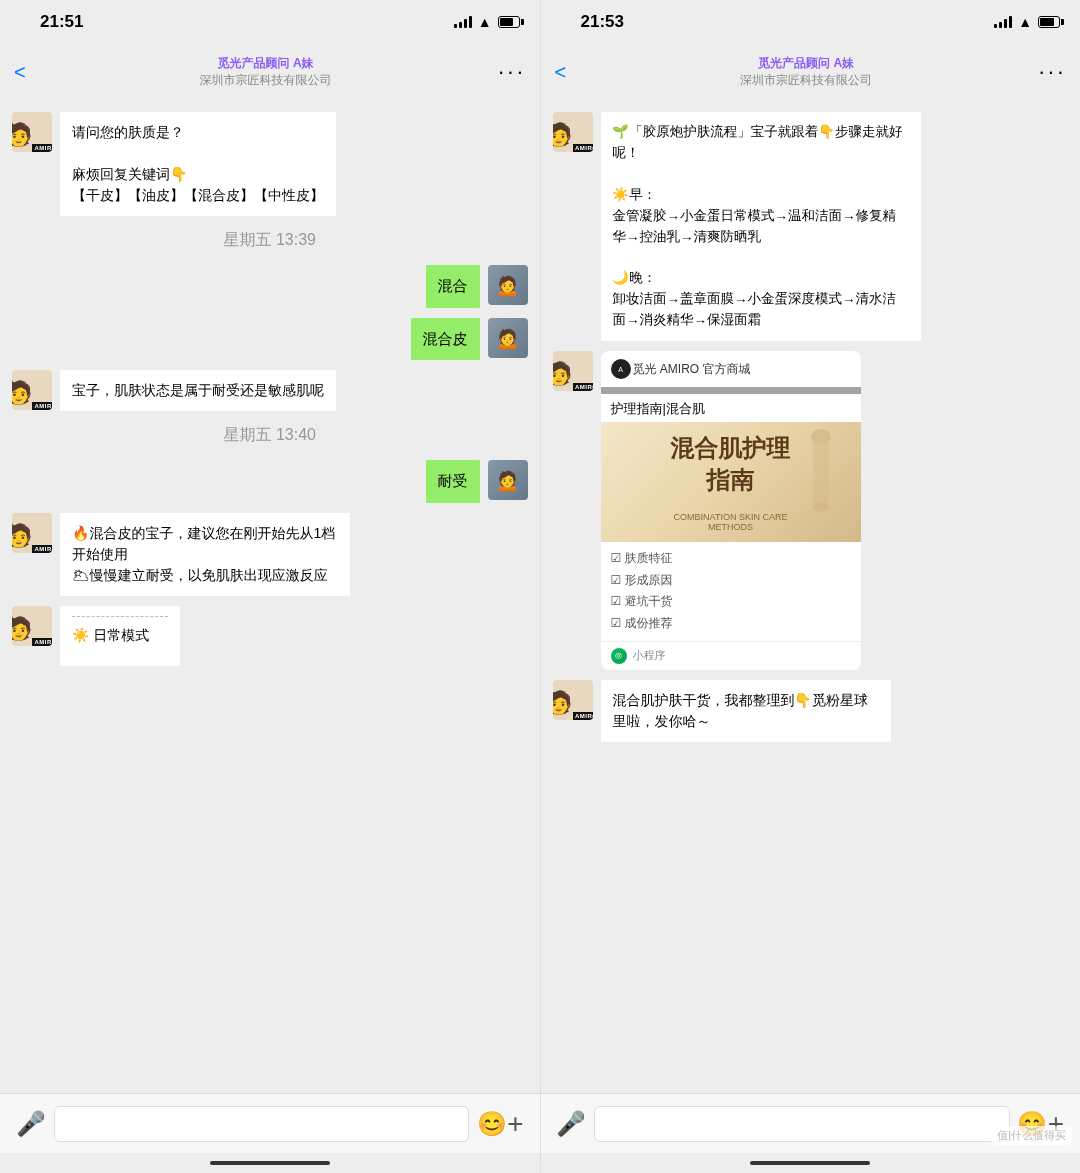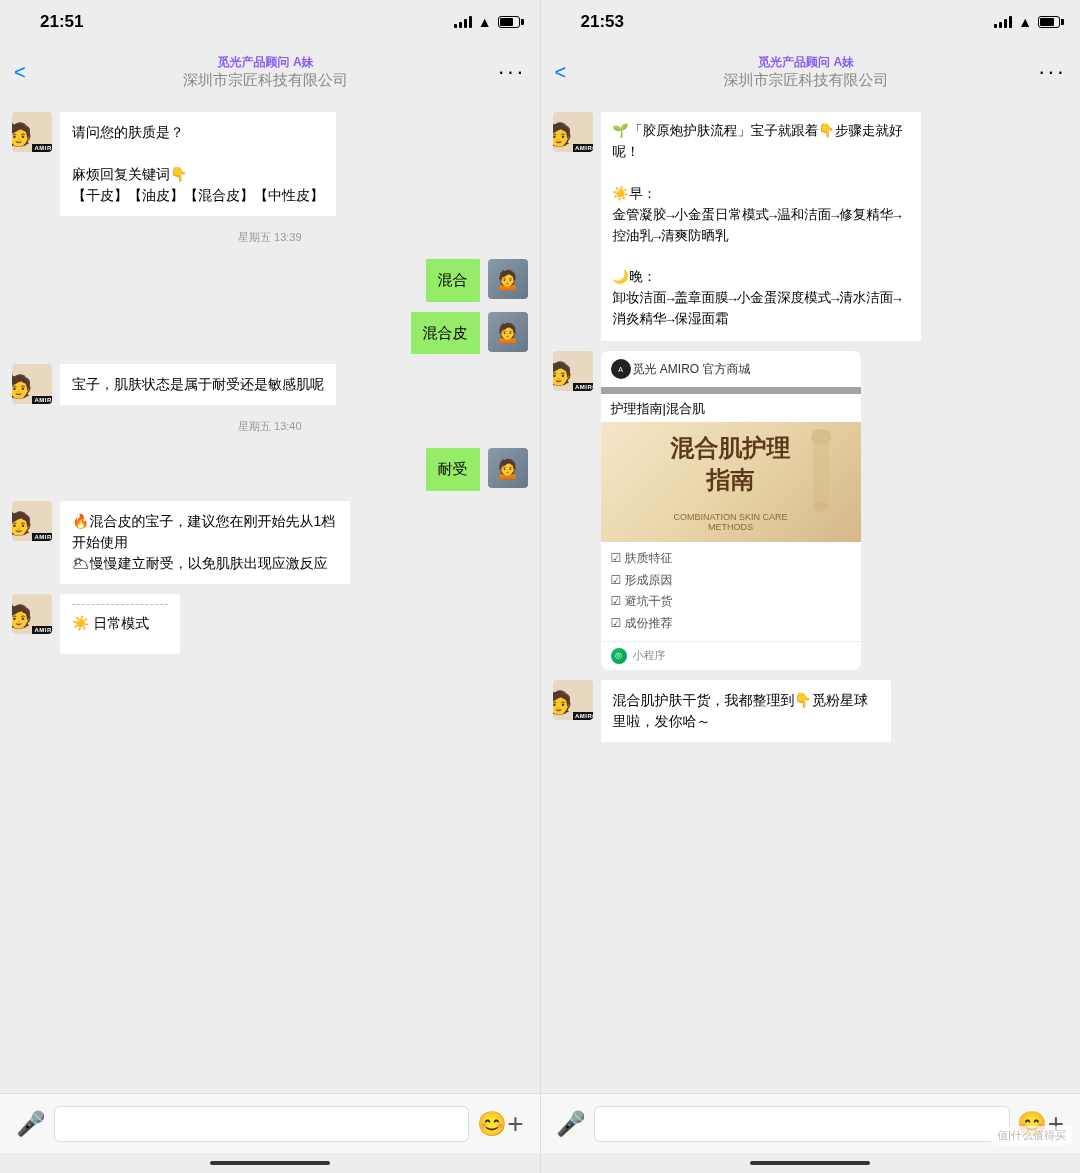--- a/index.html
+++ b/index.html
@@ -105,21 +105,21 @@
     .header-title-area {
       flex: 1;
       text-align: center;
     }
     .header-title {
       font-size: 12px;
       font-weight: 600;
       color: #8b5cf6;
     }
     .header-subtitle {
-      font-size: 15px;
+      font-size: 12px;
       color: #888;
     }
     .header-more {
       font-size: 22px;
       color: #000;
       cursor: pointer;
       letter-spacing: 2px;
     }
 
     
@@ -149,21 +149,21 @@
       font-size: 15px;
       line-height: 1.5;
       color: #000;
       position: relative;
     }
     .bubble.sent-bubble {
       background: #95ec69;
     }
     .time-divider {
       text-align: center;
-      font-size: 11px;
+      font-size: 16px;
       color: #999;
       padding: 4px 0;
     }
 
     
     .bottom-bar {
       height: 60px;
       background: #f7f7f7;
       border-top: 1px solid #ddd;
       display: flex;
@@ -469,21 +469,21 @@
     <span class="header-more">···</span>
   </div>
 
   <div class="chat-area">
 
     <div class="msg-row">
       <div class="amiro-avatar">
         <div style="font-size:22px; margin-bottom:4px;">🧑</div>
         <div class="amiro-label">AMIRO</div>
       </div>
-      <div class="bubble" style="font-size:13.5px; max-width:320px; line-height:1.55;font-family:Liberation Mono, monospace;">
+      <div class="bubble" style="font-size:13.5px; max-width:320px; line-height:1.55;">
         🌱「胶原炮护肤流程」宝子就跟着👇步骤走就好呢！<br><br>
         ☀️早：<br>
         金管凝胶→小金蛋日常模式→温和洁面→修复精华→控油乳→清爽防晒乳<br><br>
         🌙晚：<br>
         卸妆洁面→盖章面膜→小金蛋深度模式→清水洁面→消炎精华→保湿面霜
       </div>
     </div>
 
     <div class="msg-row">
       <div class="amiro-avatar">

